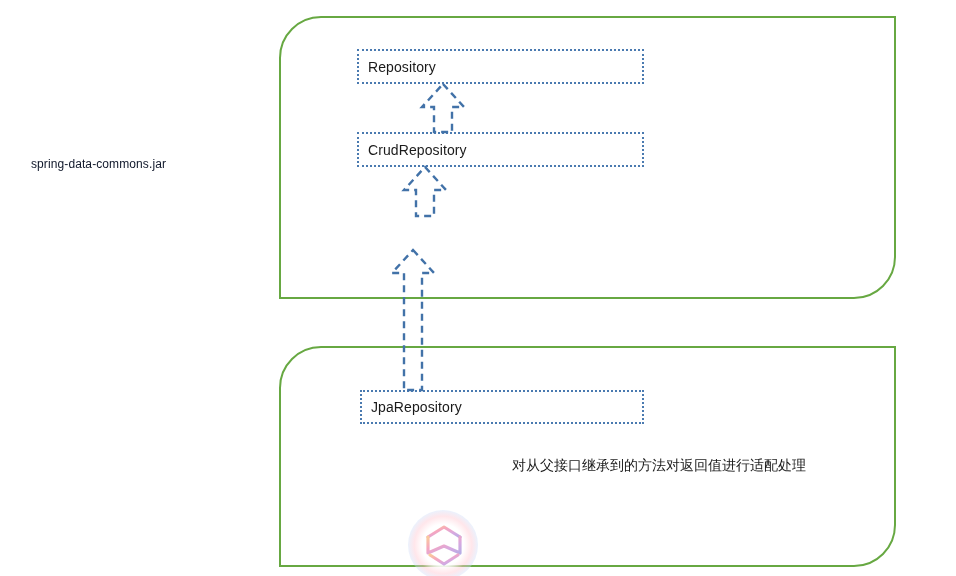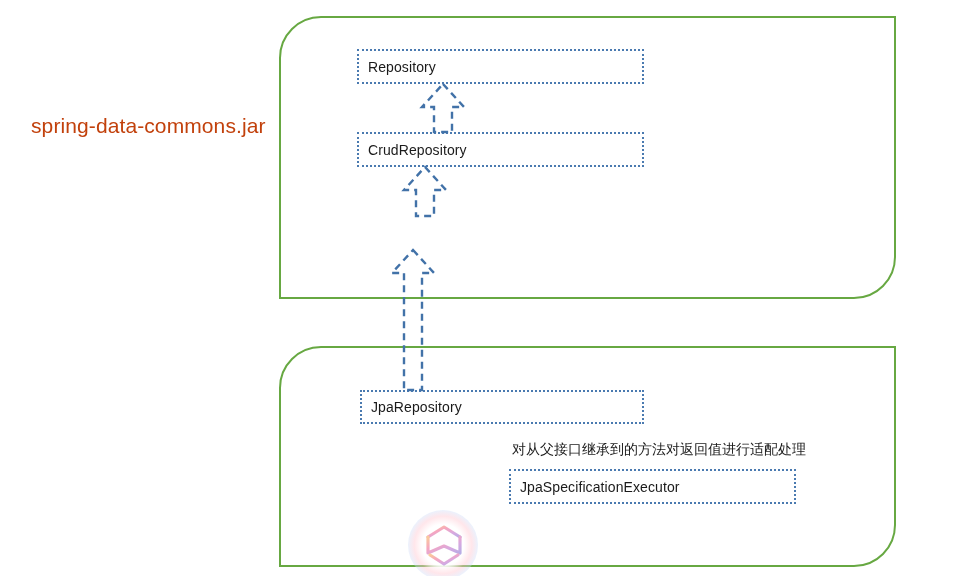--- a/index.html
+++ b/index.html
@@ -45,25 +45,26 @@
     height: 221px;
     border-top-left-radius: 42px;
     border-bottom-right-radius: 42px;
     border-top-right-radius: 0;
     border-bottom-left-radius: 0;
   }
 
   
   .jar-label {
     position: absolute;
-    font-size: 21px;
+    font-size: 12px;
     line-height: 1.2;
-    color: #c2410c;
+    color: #0f172a;
     white-space: nowrap;
     letter-spacing: 0.1px;
+    margin-top: 44px;
   }
   .jar-label.label-commons { left: 31px;  top: 113px; }
   .jar-label.label-jpa     { left: 74px;  top: 434px; }
 
   
   .iface-box {
     position: absolute;
     box-sizing: border-box;
     border: 2px dotted #4a7ab0;
     background: transparent;
@@ -85,20 +86,21 @@
   .box-jpa-repo       { left: 360px; top: 390px; width: 284px; height: 34px; text-align: right; }
   .box-jpa-spec       { left: 509px; top: 469px; width: 287px; height: 35px; }
 
   
   .note {
     position: absolute;
     font-size: 14px;
     line-height: 1.3;
     color: #1a1a1a;
     white-space: nowrap;
+    margin-top: 16px;
   }
   .note-adapt  { left: 512px; top: 440px; }
   .note-query  { left: 519px; top: 521px; }
 
   
   .uml-arrow {
     position: absolute;
     overflow: visible;
   }
   .arrow-1 { left: 408px; top: 83px;  width: 70px;  height: 50px; }
@@ -162,23 +164,20 @@
 
   <div class="iface-box box-crud">
     <span class="iface-name">CrudRepository</span>
   </div>
 
 
   <div class="iface-box box-jpa-repo">
     <span class="iface-name">JpaRepository</span>
   </div>
 
-  <div class="iface-box box-jpa-spec">
-    <span class="iface-name">JpaSpecificationExecutor</span>
-  </div>
 
   <div class="note note-adapt">对从父接口继承到的方法对返回值进行适配处理</div>
 
   <div class="uml-arrow arrow-1">
     <svg viewBox="0 0 70 50" width="70" height="50" aria-hidden="true">
       <path d="M35 1 L56 24 L44 24 L44 49 L26 49 L26 24 L14 24 Z"></path>
     </svg>
   </div>
 
   <div class="uml-arrow arrow-2">

